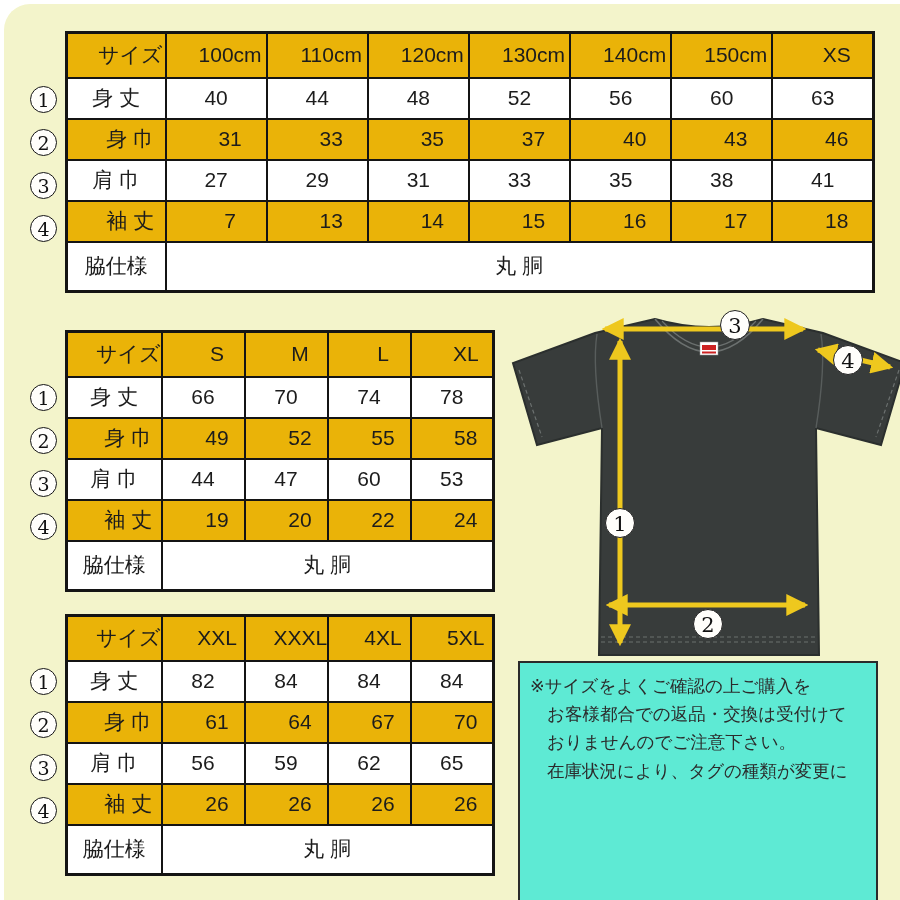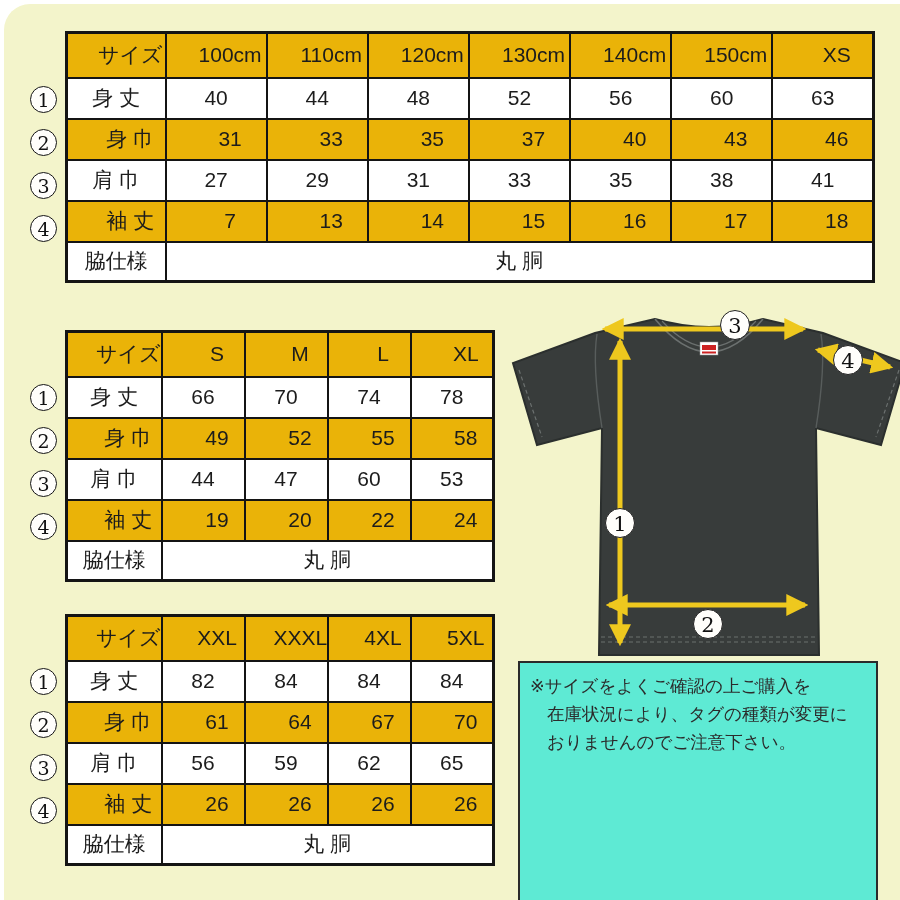--- a/index.html
+++ b/index.html
@@ -6,21 +6,21 @@
   body{font-family:"Liberation Sans","DejaVu Sans",sans-serif;}
   .bg{position:absolute;left:4px;top:4px;right:0;bottom:0;background:#f3f4cb;border-top-left-radius:26px;}
   table{border-collapse:collapse;table-layout:fixed;position:absolute;background:#ffffff;}
   table,th,td{border:2px solid #141414;}
   table{border-width:3px;}
   th,td{text-align:center;vertical-align:middle;font-weight:normal;color:#1c1c1c;font-size:21px;padding:0;}
   tr.gray th,tr.gray td{background:#eab308;padding-left:28px;}
   tr.white th,tr.white td{background:#ffffff;}
   .hrow{height:45px;}
   .drow{height:41px;}
-  .frow{height:40px;}
+  .frow{height:50px;}
   #table1{left:65px;top:31px;width:810px;}
   #table2{left:65px;top:330px;width:430px;}
   #table3{left:65px;top:614px;width:430px;}
   .marker{position:absolute;width:27px;height:27px;border:1.5px solid #141414;border-radius:50%;
           background:#fffefb;color:#111;font-family:"DejaVu Serif","Liberation Serif",serif;
           font-size:19px;line-height:26px;text-align:center;box-sizing:border-box;}
   #shirt-figure{position:absolute;left:505px;top:303px;width:396px;height:362px;}
   #note-box{position:absolute;left:518px;top:661px;width:360px;height:243px;background:#5eead4;
             border:2.5px solid #2a2a2a;box-sizing:border-box;padding:9px 6px 6px 10px;}
   #note-box .line{font-size:17.5px;line-height:28.2px;color:#2b2b2b;white-space:nowrap;}
@@ -253,15 +253,16 @@
     </g>
     <g>
       <circle cx="203" cy="321" r="14.5" fill="#fffefb" stroke="#222" stroke-width="1"></circle>
       <text x="203" y="328.5">2</text>
     </g>
   </g>
 </svg>
 
 <div id="note-box">
   <div class="line">※サイズをよくご確認の上ご購入を</div>
+  <div class="line indent">お客様都合での返品・交換は受付けて</div>
+  <div class="line indent">おりませんのでご注意下さい。</div>
   <div class="line indent">在庫状況により、タグの種類が変更に</div>
-  <div class="line indent">おりませんのでご注意下さい。</div>
 </div>
 
 </body></html>

